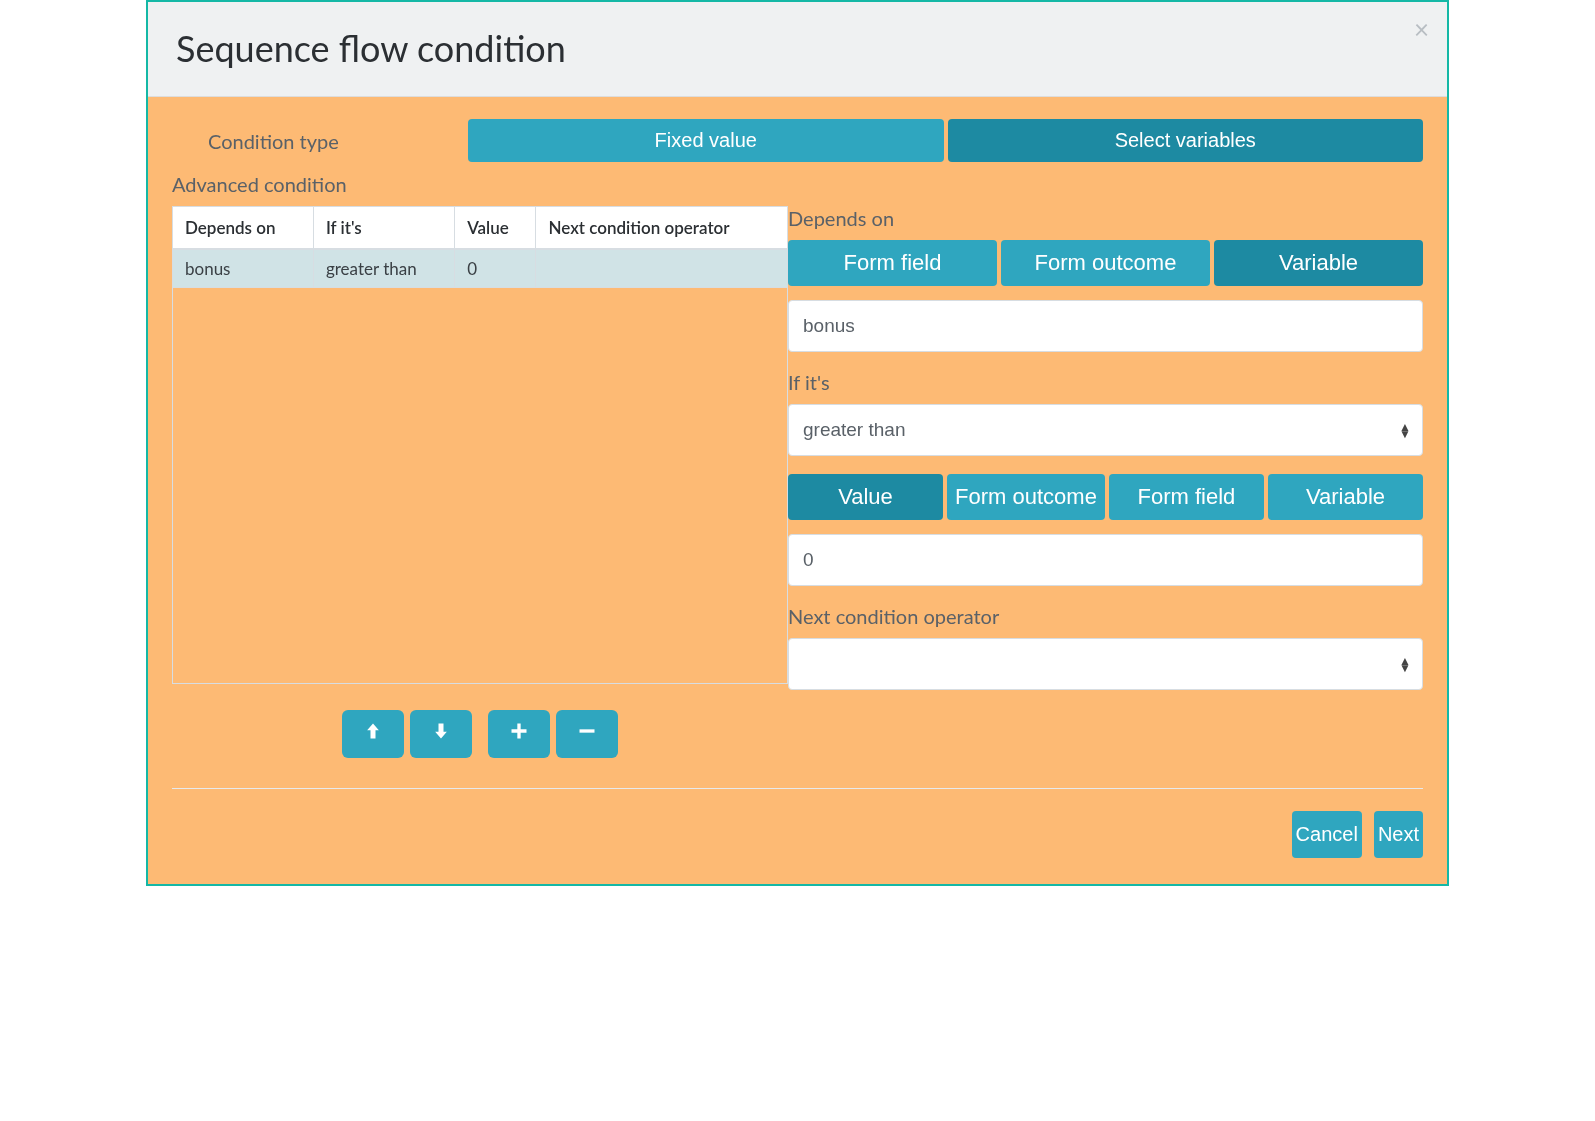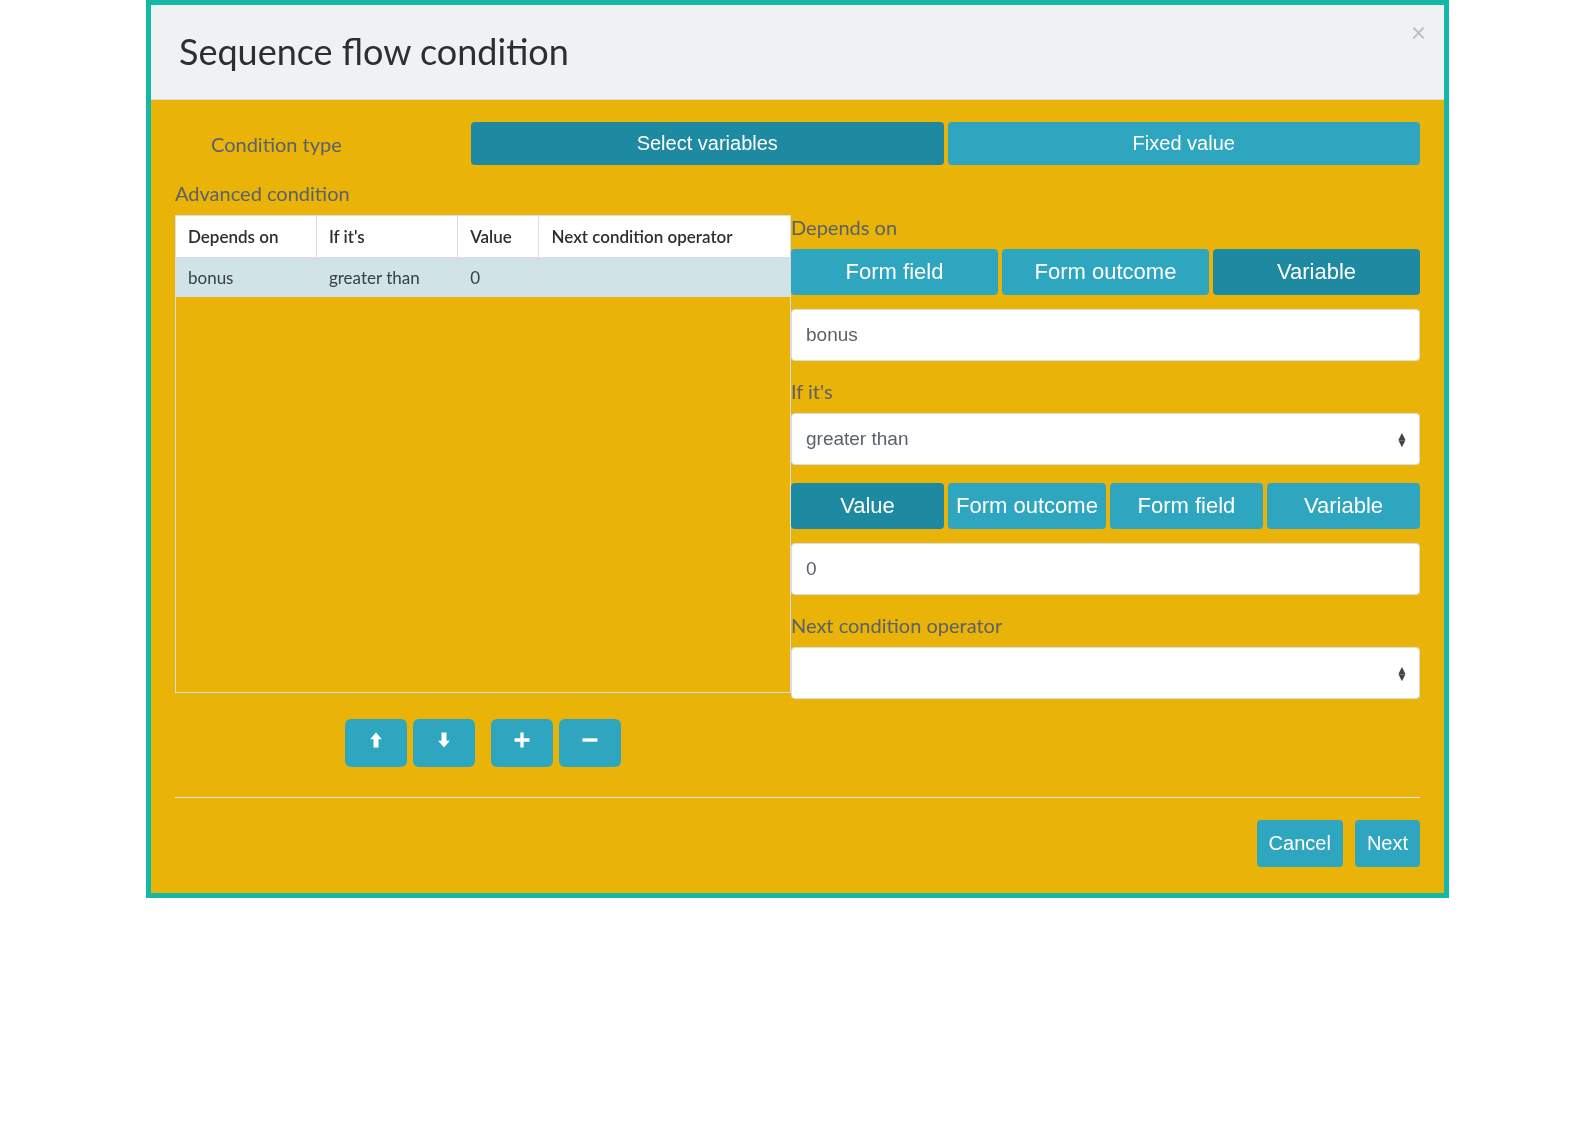--- a/index.html
+++ b/index.html
@@ -5,22 +5,22 @@
   * { box-sizing: border-box; margin: 0; padding: 0; }
   body {
     font-family: "Lato", "Helvetica Neue", Arial, sans-serif;
     background: #fff;
     color: #333;
     font-size: 18px;
   }
   .modal {
     width: 1303px;
     margin: 0 auto;
-    border: 5px solid #14b8a6;
-    background: #eab308;
+    border: 2px solid #14b8a6;
+    background: #fdba74;
     position: relative;
   }
   .modal-header {
     background: #eff1f2;
     padding: 24px 28px 26px 28px;
     border-bottom: 1px solid #ddd;
     position: relative;
   }
   .modal-title {
     font-size: 36px;
@@ -36,21 +36,21 @@
     cursor: pointer;
     line-height: 1;
   }
   .modal-body {
     padding: 22px 24px 0 24px;
   }
   .top-row {
     display: flex;
     align-items: center;
     gap: 0;
-    margin-bottom: 16px;
+    margin-bottom: 10px;
   }
   .condition-type-label {
     width: 296px;
     color: #5a6168;
     font-size: 20px;
     padding-left: 36px;
   }
   .top-btn-group {
     display: flex;
     gap: 4px;
@@ -185,39 +185,39 @@
     display: flex;
     justify-content: flex-end;
     gap: 12px;
   }
   .footer-btn {
     background: #2fa6bf;
     color: #fff;
     border: none;
     border-radius: 4px;
     font-size: 20px;
-    padding: 12px 12px;
+    padding: 12px 4px;
     cursor: pointer;
   }
 </style>
 </head>
 <body>
 
 <div class="modal">
   <div class="modal-header">
     <h1 class="modal-title">Sequence flow condition</h1>
     <span class="close-icon">×</span>
   </div>
 
   <div class="modal-body">
     <div class="top-row">
       <div class="condition-type-label">Condition type</div>
       <div class="top-btn-group">
+        <button class="top-btn">Fixed value</button>
         <button class="top-btn active">Select variables</button>
-        <button class="top-btn">Fixed value</button>
       </div>
     </div>
 
     <div class="section-label">Advanced condition</div>
 
     <div class="columns">
       <div class="col-left">
         <table class="cond">
           <thead>
             <tr>

